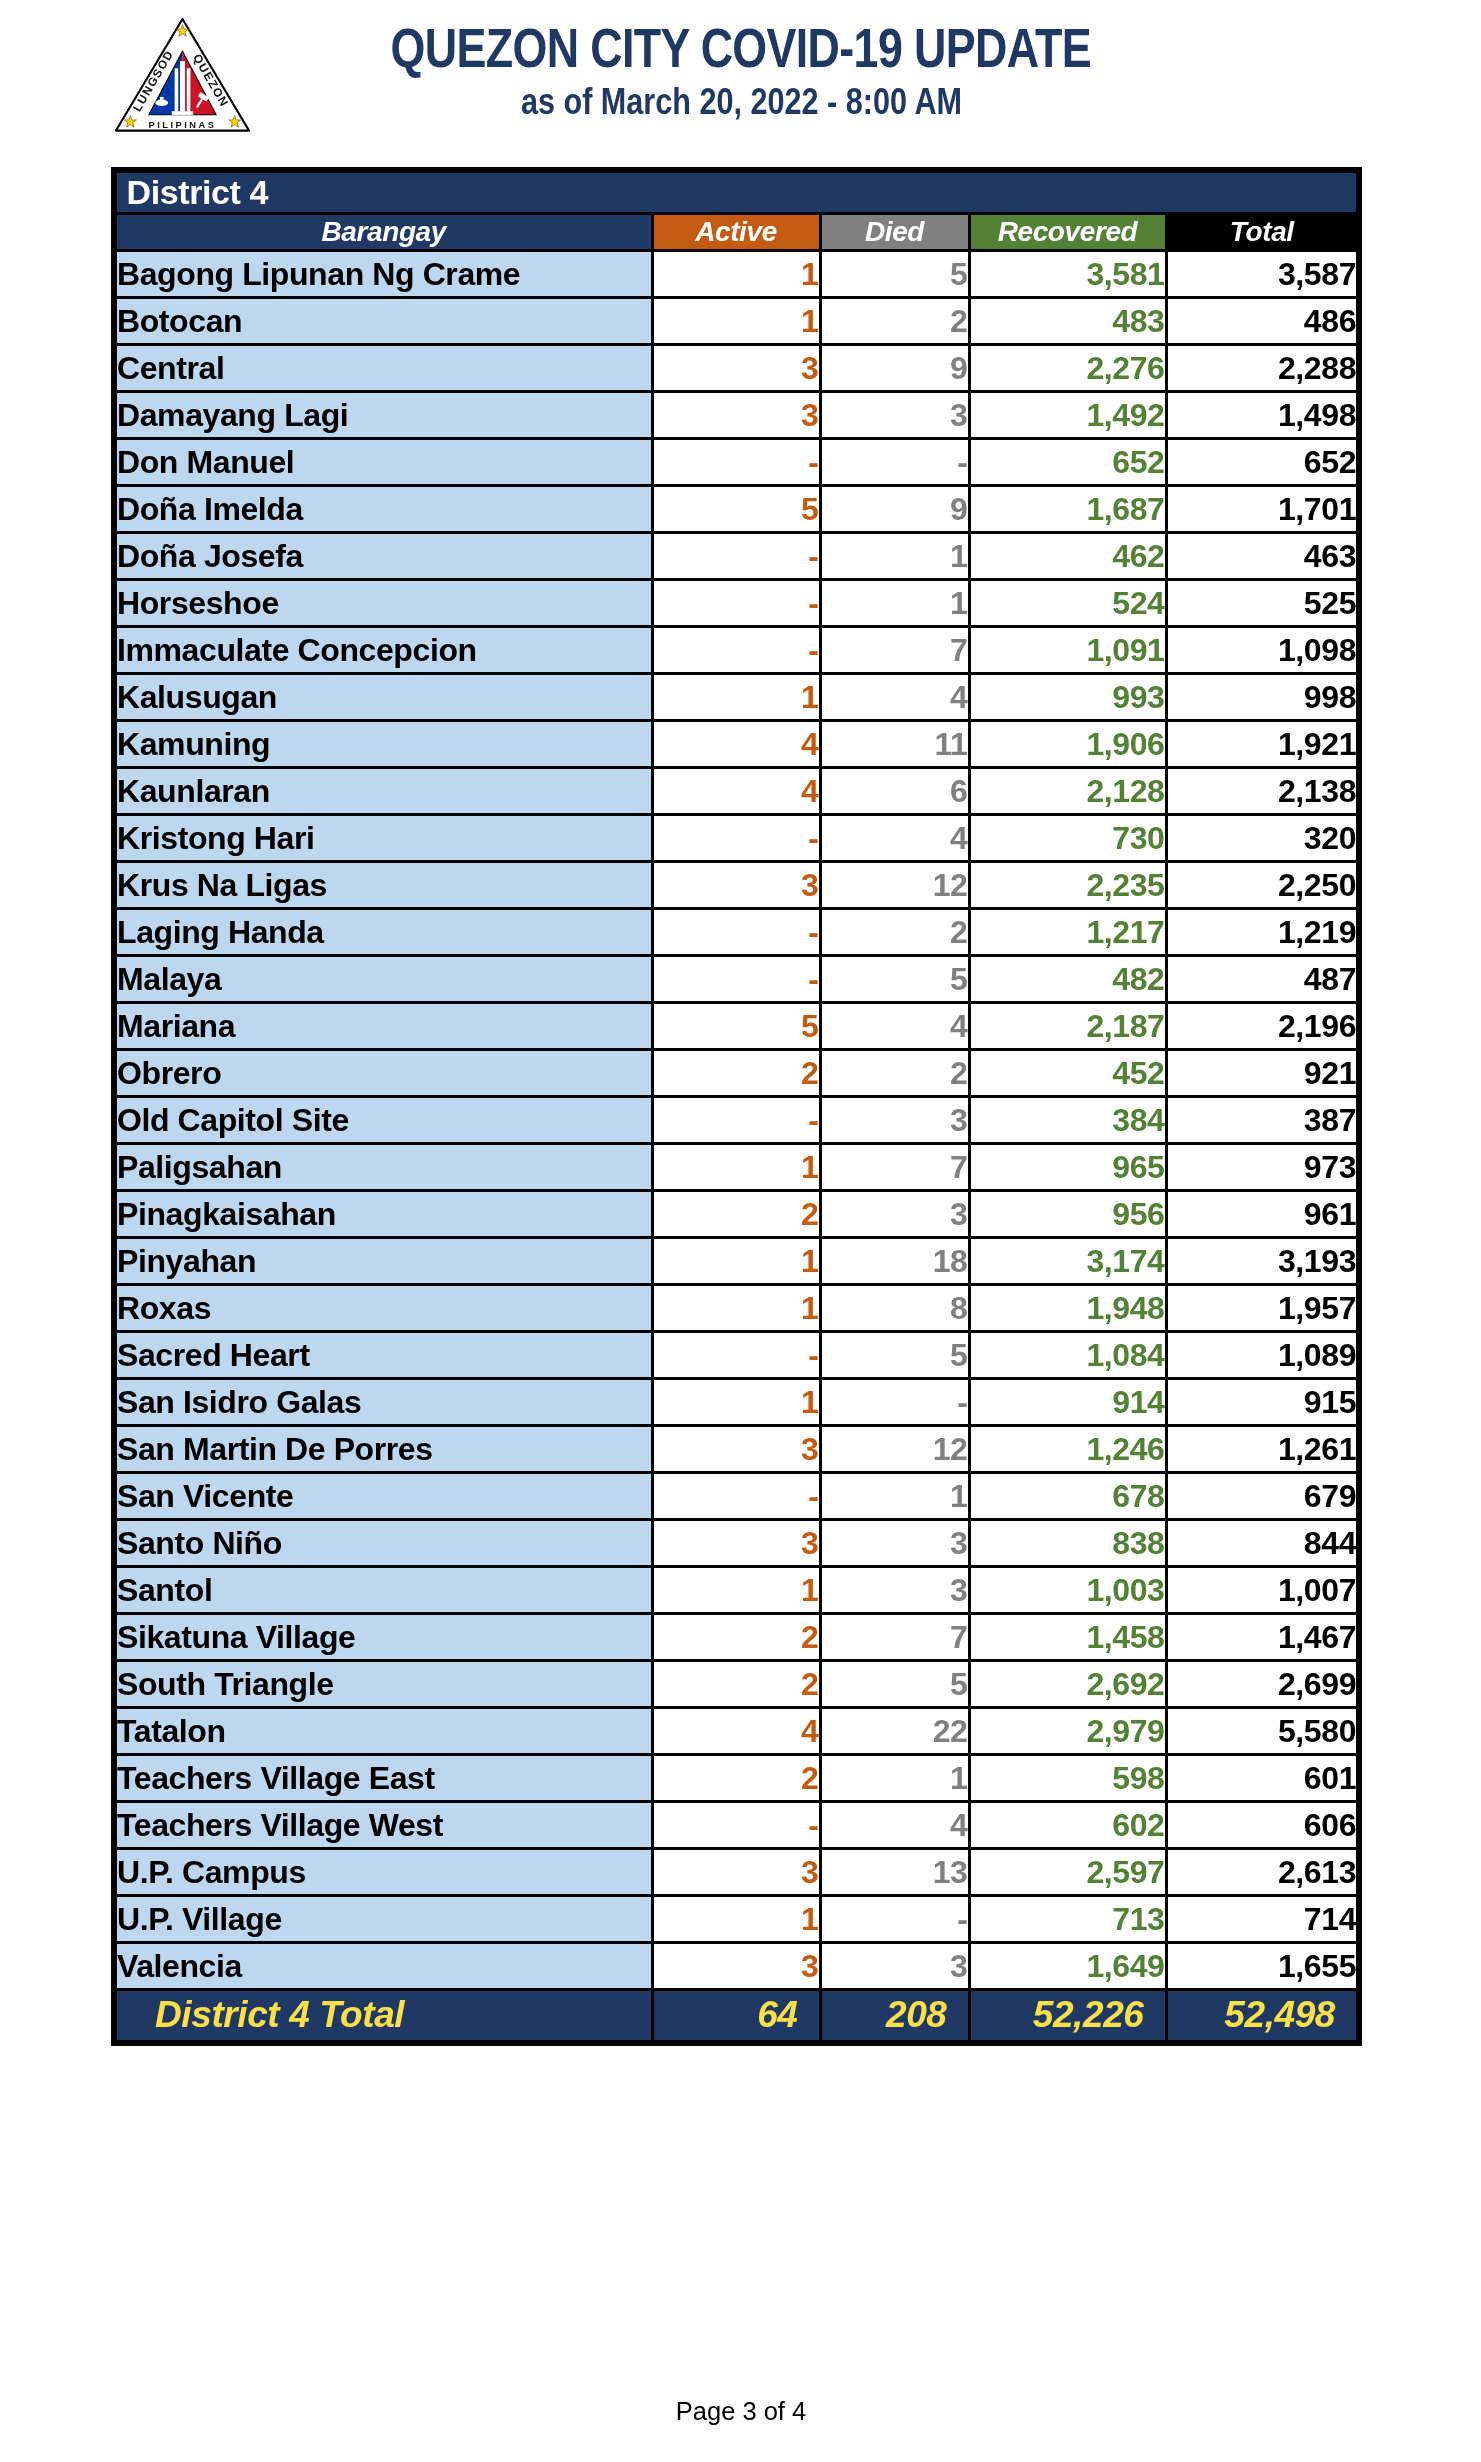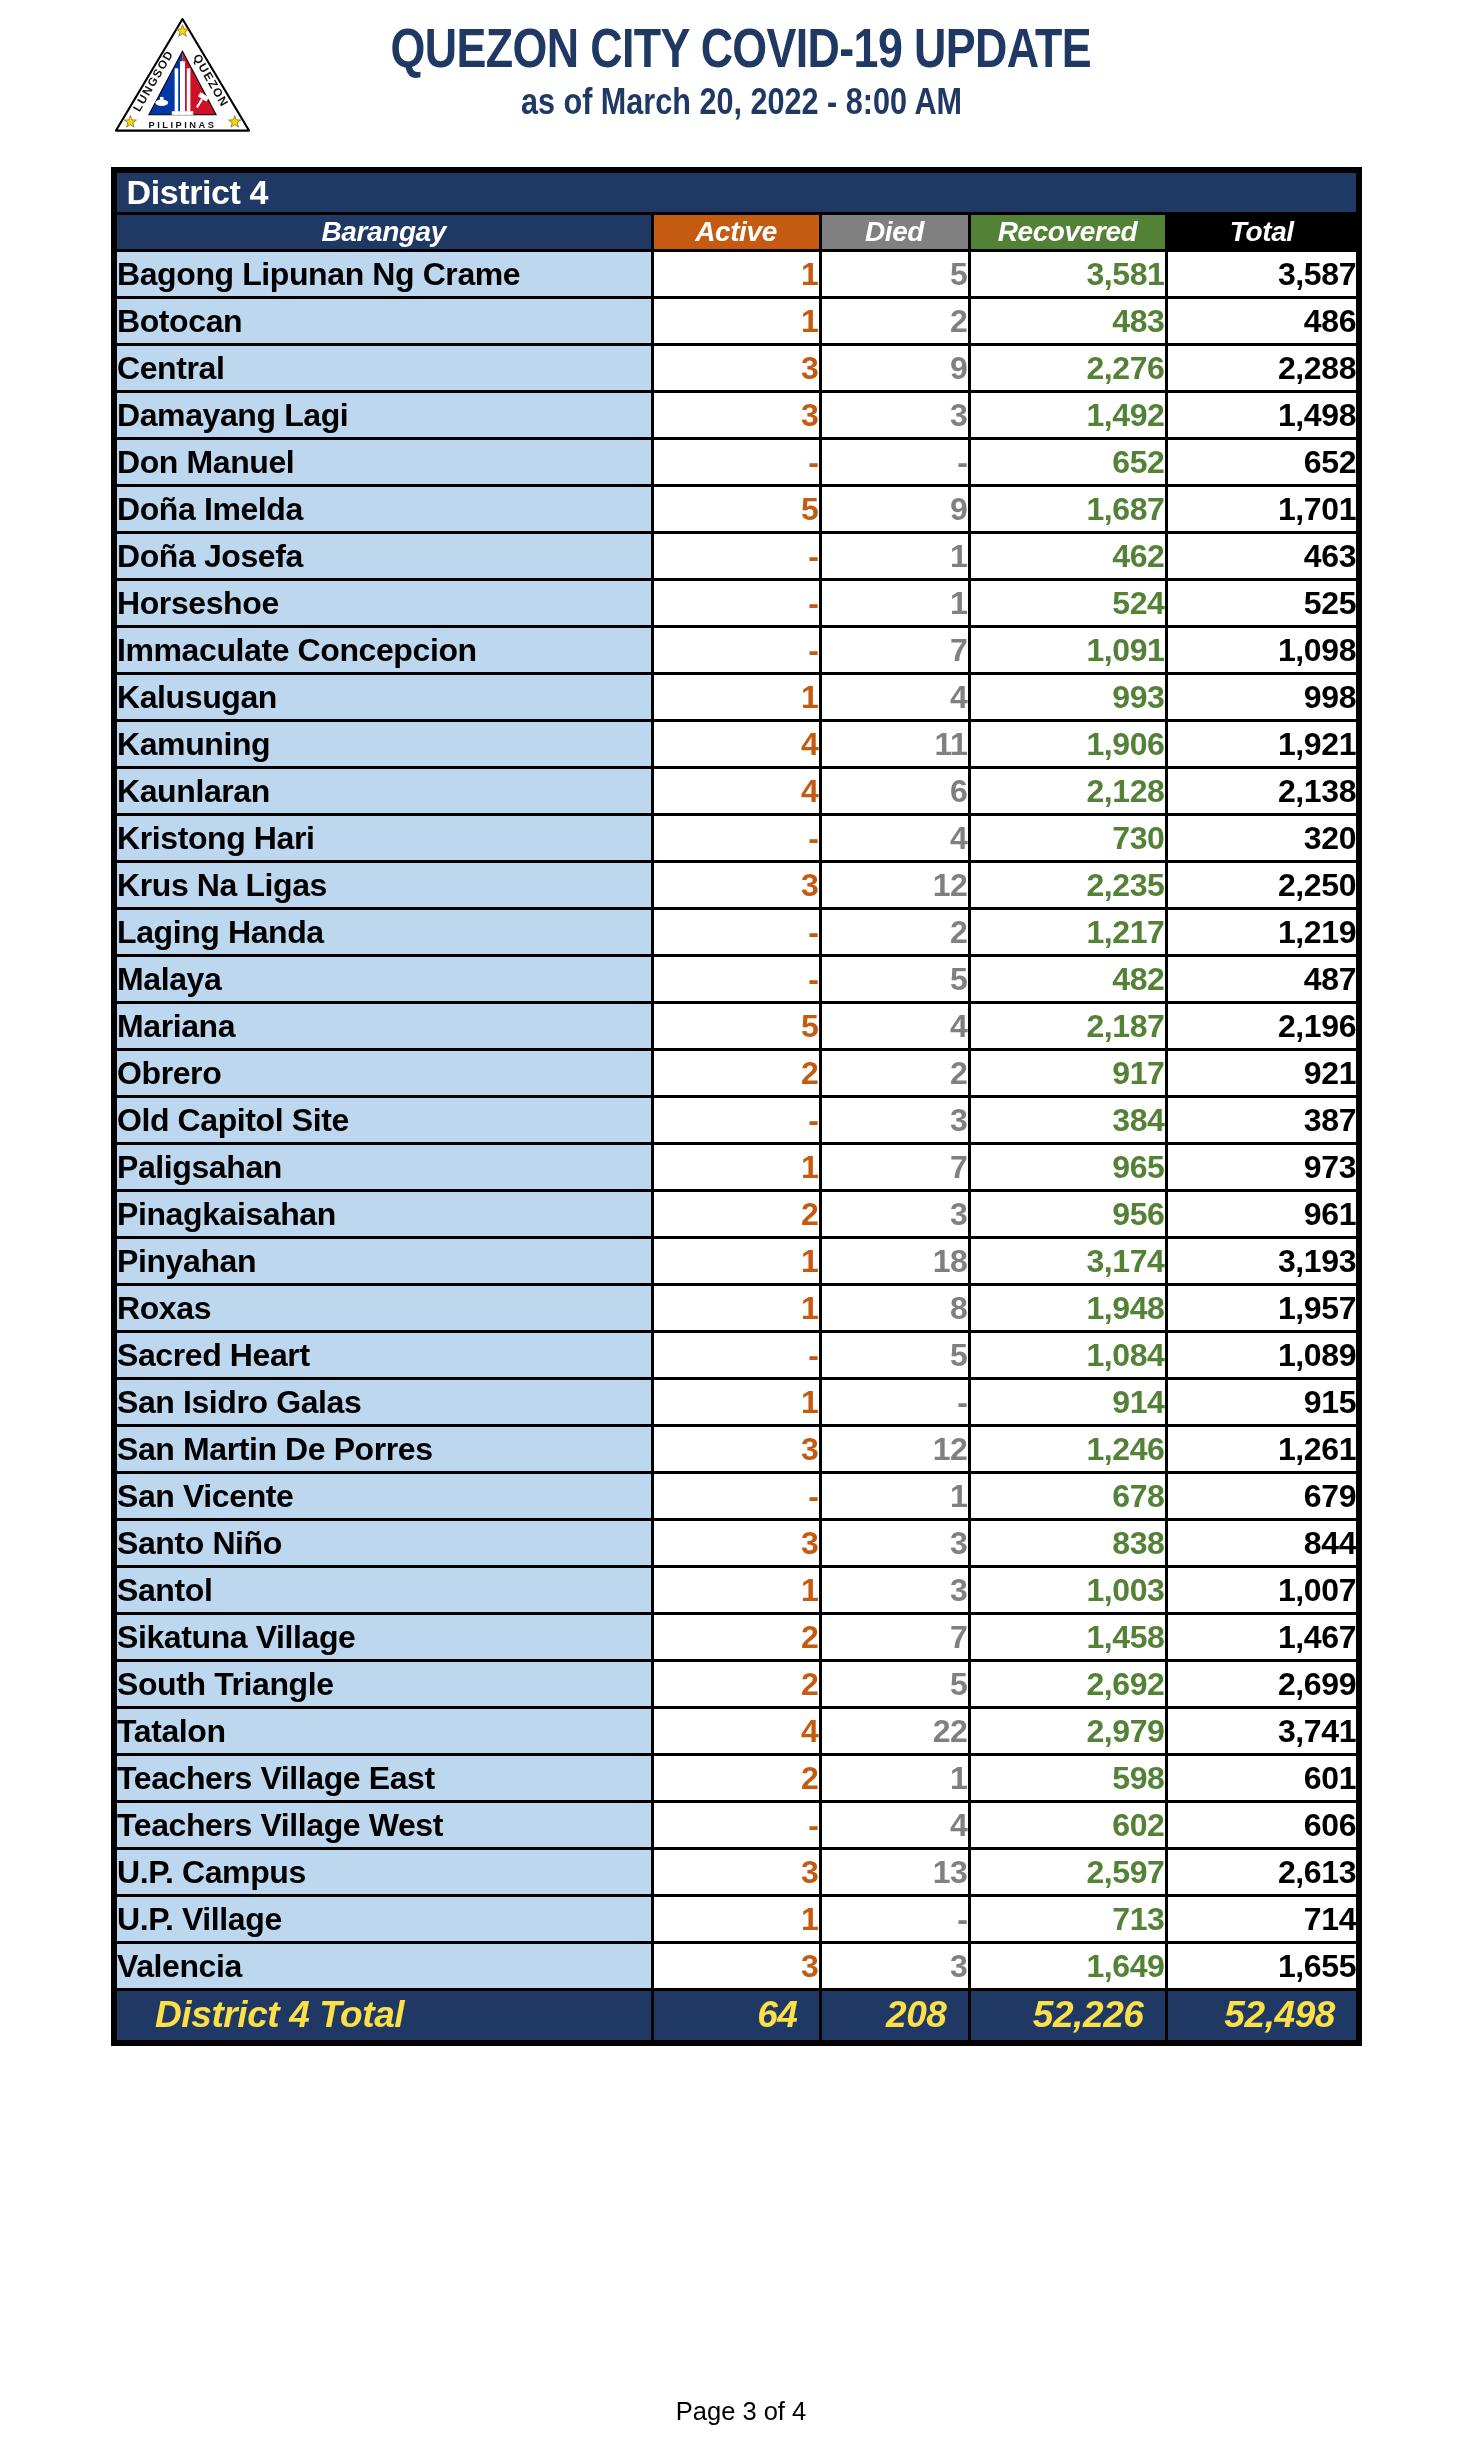--- a/index.html
+++ b/index.html
@@ -264,21 +264,21 @@
         <td class="c-barangay">Mariana</td>
         <td class="c-active">5</td>
         <td class="c-died">4</td>
         <td class="c-recovered">2,187</td>
         <td class="c-total">2,196</td>
       </tr>
       <tr>
         <td class="c-barangay">Obrero</td>
         <td class="c-active">2</td>
         <td class="c-died">2</td>
-        <td class="c-recovered">917</td>
+        <td class="c-recovered">452</td>
         <td class="c-total">921</td>
       </tr>
       <tr>
         <td class="c-barangay">Old Capitol Site</td>
         <td class="c-active dash-active">-</td>
         <td class="c-died">3</td>
         <td class="c-recovered">384</td>
         <td class="c-total">387</td>
       </tr>
       <tr>
@@ -363,21 +363,21 @@
         <td class="c-active">2</td>
         <td class="c-died">5</td>
         <td class="c-recovered">2,692</td>
         <td class="c-total">2,699</td>
       </tr>
       <tr>
         <td class="c-barangay">Tatalon</td>
         <td class="c-active">4</td>
         <td class="c-died">22</td>
         <td class="c-recovered">2,979</td>
-        <td class="c-total">3,741</td>
+        <td class="c-total">5,580</td>
       </tr>
       <tr>
         <td class="c-barangay">Teachers Village East</td>
         <td class="c-active">2</td>
         <td class="c-died">1</td>
         <td class="c-recovered">598</td>
         <td class="c-total">601</td>
       </tr>
       <tr>
         <td class="c-barangay">Teachers Village West</td>

